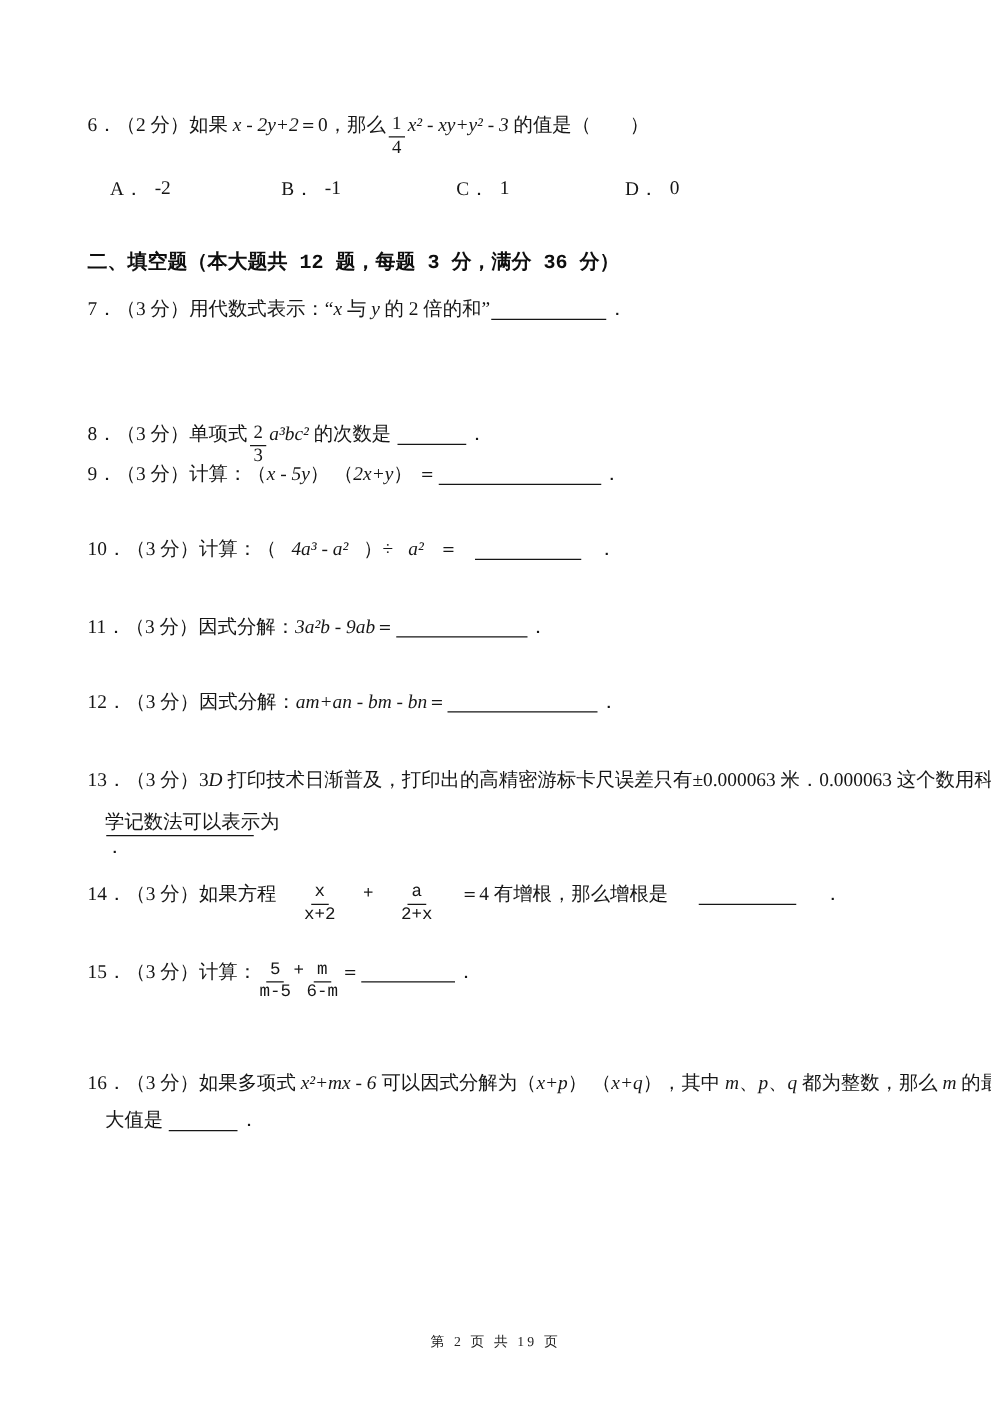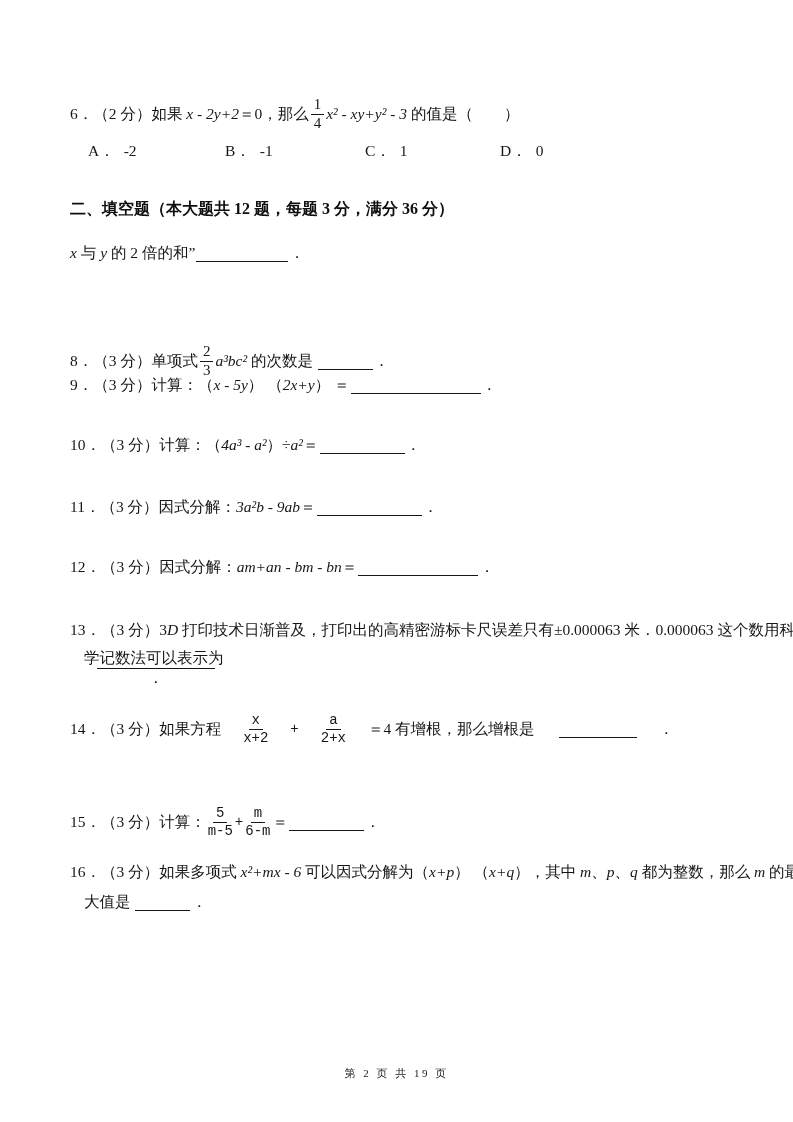--- a/index.html
+++ b/index.html
@@ -5,21 +5,21 @@
   html,body{margin:0;padding:0;}
   body{
     width:793px;height:1122px;background:#ffffff;
     font-family:"Liberation Serif","DejaVu Serif",serif;
   }
   .page{
     position:relative;width:793px;height:1122px;background:#ffffff;
     color:#161616;overflow:hidden;
   }
   .line{
-    position:absolute;display:flex;align-items:center;
+    position:absolute;display:flex;align-items:flex-start;
     font-size:15.5px;line-height:1.2;
   }
   .line > span{white-space:pre;}
   .cn{font-family:"Liberation Serif","DejaVu Serif",serif;}
   .m{font-style:italic;font-family:"Liberation Serif","DejaVu Serif",serif;}
   .mono{font-family:"Liberation Mono","DejaVu Sans Mono",monospace;font-size:14px;}
   .frac{
     display:inline-flex;flex-direction:column;align-items:center;
     line-height:1.05;margin:0 2px;vertical-align:middle;
   }
@@ -27,21 +27,21 @@
   .frac .den{padding-top:1px;}
   .frac.serif-f{font-size:15px;font-family:"Liberation Serif","DejaVu Serif",serif;}
   .frac.mono-f{font-size:14px;font-family:"Liberation Mono","DejaVu Sans Mono",monospace;}
   .blank{
     display:inline-block;height:1.05em;
     border-bottom:1.2px solid #161616;margin:0 1px;
   }
   .section-header{
     position:absolute;top:197px;left:70px;height:24px;
     display:flex;align-items:center;
-    font-family:Liberation Serif, serif;
+    font-family:Liberation Mono, monospace;
     font-weight:700;font-size:16px;color:#0e0e0e;white-space:pre;
   }
   .options-row{position:absolute;top:137px;left:0;height:28px;width:793px;}
   .opt{
     position:absolute;top:0;height:28px;display:flex;align-items:center;
     font-size:15.5px;white-space:pre;
   }
   .opt .opt-label{margin-right:9px;}
   .footer{
     position:absolute;top:1060px;left:0;right:0;height:26px;
@@ -65,20 +65,21 @@
   <div class="footer">第 2 页 共 19 页</div>
 <div class="line" style="top: 92px; left: 70px; height: 44px;">
       <span class="cn">6．（2 分）如果 </span>
       <span class="m">x - 2y+2</span>
       <span class="cn">＝0，那么</span>
       <span class="frac serif-f"><span class="num">1</span><span class="den">4</span></span>
       <span class="m">x² - xy+y² - 3</span>
       <span class="cn"> 的值是（　　）</span>
     </div>
     <div class="line" style="top: 239px; left: 70px; height: 28px;">
+      <span class="cn">7．（3 分）用代数式表示：“</span>
       <span class="m">x</span>
       <span class="cn"> 与 </span>
       <span class="m">y</span>
       <span class="cn"> 的 2 倍的和”</span>
       <span class="blank" style="width: 92px;"></span>
       <span class="cn">．</span>
     </div>
     <div class="line" style="top: 291px; left: 70px; height: 44px; margin-top: 48px;">
       <span class="cn">8．（3 分）单项式</span>
       <span class="frac serif-f"><span class="num">2</span><span class="den">3</span></span>
@@ -89,21 +90,21 @@
     </div>
     <div class="line" style="top: 371px; left: 70px; height: 28px;">
       <span class="cn">9．（3 分）计算：（</span>
       <span class="m">x - 5y</span>
       <span class="cn">） （</span>
       <span class="m">2x+y</span>
       <span class="cn">） ＝</span>
       <span class="blank" style="width: 130px;"></span>
       <span class="cn">．</span>
     </div>
-    <div class="line" style="top: 431px; left: 70px; height: 28px;">
+    <div class="line" style="top: 431px; left: 70px; height: 28px; gap: 12px;">
       <span class="cn">10．（3 分）计算：（</span>
       <span class="m">4a³ - a²</span>
       <span class="cn">）÷</span>
       <span class="m">a²</span>
       <span class="cn">＝</span>
       <span class="blank" style="width: 85px;"></span>
       <span class="cn">．</span>
     </div>
     <div class="line" style="top: 493px; left: 70px; height: 28px;">
       <span class="cn">11．（3 分）因式分解：</span>
@@ -131,21 +132,21 @@
     </div>
     <div class="line" style="top: 707px; left: 70px; height: 44px; gap: 20px;">
       <span class="cn">14．（3 分）如果方程</span>
       <span class="frac mono-f"><span class="num">x</span><span class="den">x+2</span></span>
       <span class="mono">+</span>
       <span class="frac mono-f"><span class="num">a</span><span class="den">2+x</span></span>
       <span class="cn">＝4 有增根，那么增根是 </span>
       <span class="blank" style="width: 78px;"></span>
       <span class="cn">．</span>
     </div>
-    <div class="line" style="top: 800px; left: 70px; height: 44px;">
+    <div class="line" style="top: 769px; left: 70px; height: 44px;">
       <span class="cn">15．（3 分）计算：</span>
       <span class="frac mono-f"><span class="num">5</span><span class="den">m-5</span></span>
       <span class="mono">+</span>
       <span class="frac mono-f"><span class="num">m</span><span class="den">6-m</span></span>
       <span class="cn">＝</span>
       <span class="blank" style="width: 75px;"></span>
       <span class="cn">．</span>
     </div>
     <div class="line" style="top: 858px; left: 70px; height: 28px;">
       <span class="cn">16．（3 分）如果多项式 </span>

